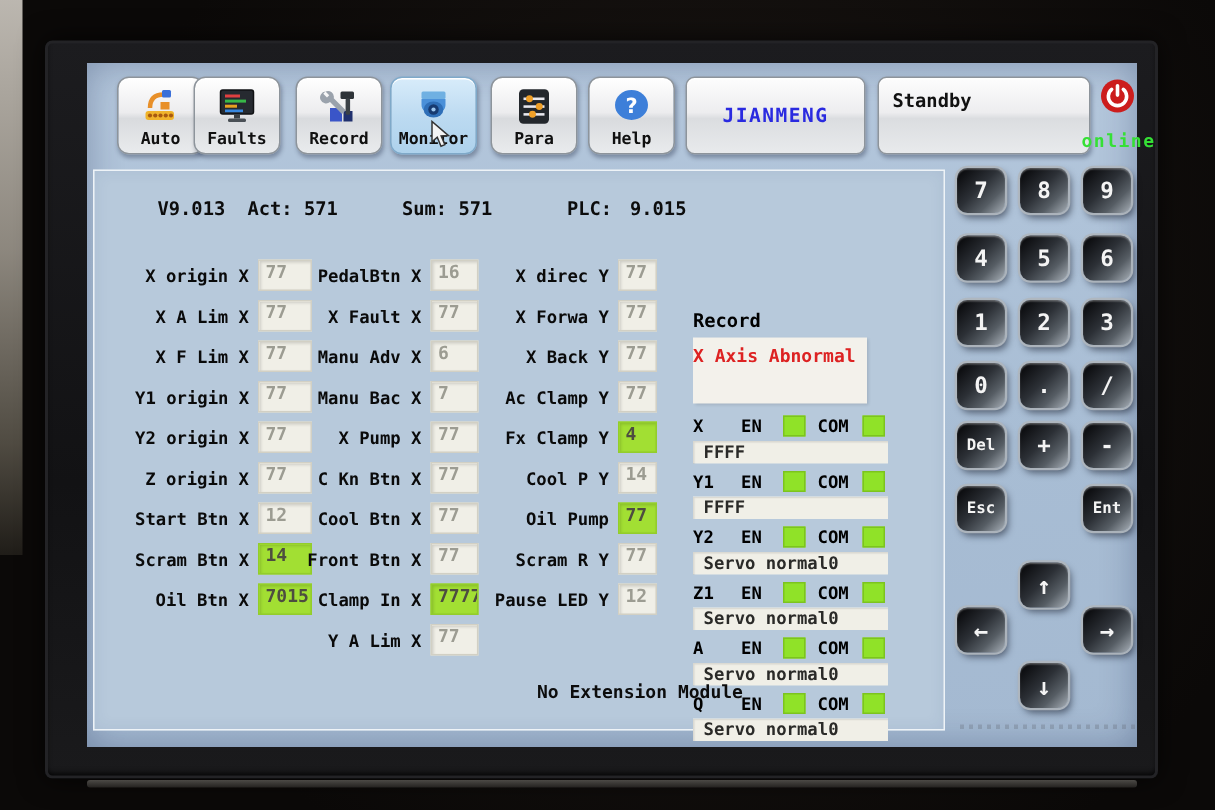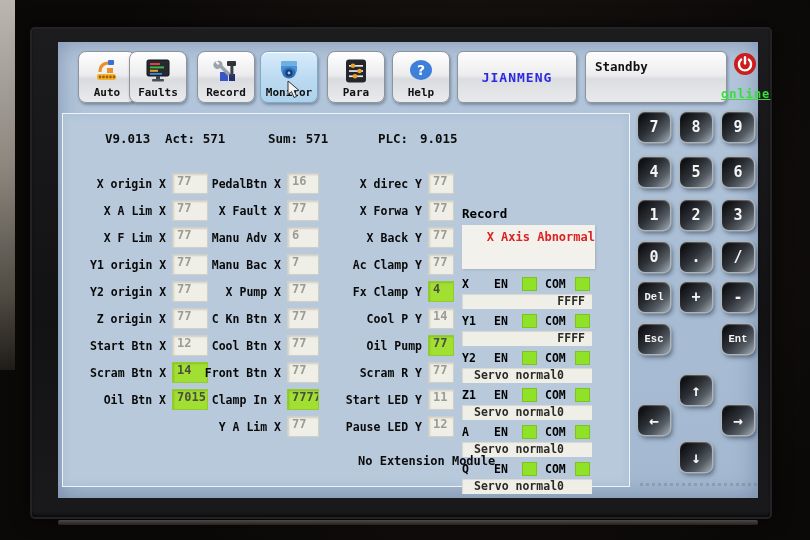--- a/index.html
+++ b/index.html
@@ -26,62 +26,62 @@
   .ticon{height:30px;display:flex;align-items:center;justify-content:center;}
   .tlabel{font:700 11px "DejaVu Sans Mono",monospace;color:#101010;white-space:nowrap;}
   .wbtn{position:absolute;top:9px;height:52px;border-radius:6px;border:1px solid #8d949b;
     background:linear-gradient(180deg,#fdfdfd,#ededef 46%,#dbdde0 54%,#e8eaec);
     box-shadow:1px 2px 3px rgba(25,35,60,.35), inset 0 1px 0 #fff;box-sizing:border-box;cursor:pointer;}
   .vendor{left:399px;width:120px;display:flex;align-items:center;justify-content:center;}
   .vendor span{font:700 13px "DejaVu Sans Mono",monospace;color:#2a2ae0;letter-spacing:1px;}
   .mode{left:527px;width:142px;}
   .mode span{display:block;padding:7px 0 0 9px;font:700 12.5px "DejaVu Sans Mono",monospace;color:#111;}
   .powerbtn{position:absolute;left:675px;top:10px;width:24px;height:24px;cursor:pointer;}
-  .online{position:absolute;left:663px;top:45px;font:700 12px "DejaVu Sans Mono",monospace;color:#35e035;letter-spacing:1px;text-decoration:underline;}
+  .online{position:absolute;left:663px;top:45px;font:700 12px "DejaVu Sans Mono",monospace;color:#35e035;letter-spacing:1px;}
   .cursor{position:absolute;left:228px;top:38px;pointer-events:none;}
   
   .panel{position:absolute;left:4px;top:71px;width:566px;height:372px;background:#b7c9db;
     border:1px solid #eef3f7;box-shadow:inset 0 0 10px rgba(40,60,110,.08);}
   .info-item{position:absolute;top:89px;font:700 12.5px "DejaVu Sans Mono",monospace;color:#0c0c0c;white-space:nowrap;}
   .iocol{position:absolute;top:128px;display:flex;flex-direction:column;}
   .iorow{height:27px;display:flex;align-items:center;}
   .iolabel{text-align:right;padding-right:6px;font:700 11.5px "DejaVu Sans Mono",monospace;color:#0a0a0a;white-space:nowrap;}
   .iobox{height:19px;line-height:19px;background:#f0efe7;border:1px solid #d2d0c4;
     color:#9c9c92;font:700 12px "DejaVu Sans Mono",monospace;padding-left:4px;
     box-shadow:inset 1px 1px 2px rgba(0,0,0,.14);overflow:hidden;white-space:nowrap;}
   .iobox.hl{background:#a2df33;border-color:#93cd2b;color:#4d4d40;}
   .c1{left:32px;} .c1 .iolabel{width:76px;} .c1 .iobox{width:30px;}
   .c2{left:128px;} .c2 .iolabel{width:95px;} .c2 .iobox{width:26px;}
-  .c3{left:264px;} .c3 .iolabel{width:100px;} .c3 .iobox{width:20px;}
+  .c3{left:248px;} .c3 .iolabel{width:100px;} .c3 .iobox{width:20px;}
   
   .record{position:absolute;left:404px;top:124px;width:132px;}
   .rec-title{font:700 12.5px "DejaVu Sans Mono",monospace;color:#000;height:15px;margin-top:40px;}
-  .alarm{width:133px;height:39px;background:#f3f1eb;margin-top:4px;padding-top:5px;text-align:right;
+  .alarm{width:116px;height:39px;background:#f3f1eb;margin-top:4px;padding-top:5px;text-align:left;
     font:700 12px "DejaVu Sans Mono",monospace;color:#dd2222;line-height:15px;box-shadow:1px 1px 2px rgba(0,0,0,.12);}
   .chanlist{margin-top:7px;}
   .chan{margin-bottom:4px;}
   .chan-head{display:flex;align-items:center;height:15px;margin-bottom:3px;
     font:700 11.5px "DejaVu Sans Mono",monospace;color:#000;}
   .chan-name{width:32px;} .chan-en{width:28px;} .chan-com{width:30px;}
   .led{width:15px;height:14px;background:#90e228;border:1px solid #7cc41d;box-sizing:border-box;}
   .led.en-led{margin-right:8px;}
-  .chan-field{width:130px;height:15px;background:#f0efe7;display:flex;justify-content:flex-end;
+  .chan-field{width:130px;height:15px;background:#f0efe7;display:flex;justify-content:flex-start;
     font:700 11.5px "DejaVu Sans Mono",monospace;color:#2a2a28;padding:0 7px;box-sizing:border-box;
     line-height:15px;box-shadow:inset 1px 1px 1px rgba(0,0,0,.1);}
   .chan.servo .chan-field{padding-right:28px;}
   .footnote{position:absolute;left:300px;top:412px;font:700 12px "DejaVu Sans Mono",monospace;color:#0c0c0c;white-space:nowrap;}
   .watermark{position:absolute;left:582px;top:441px;width:118px;height:3px;opacity:.35;
     background:repeating-linear-gradient(90deg,#6a7280 0 3px,transparent 3px 6px);}
   
   .key{position:absolute;width:32px;height:30px;border-radius:7px;
     background:linear-gradient(135deg,#0e0f12 12%,#2c3036 45%,#565d64 72%,#a7afb7 100%);
     box-shadow:0 0 0 1.5px rgba(175,182,190,.95), 2px 3px 5px rgba(15,20,35,.55), inset 0 1px 1px rgba(255,255,255,.3);
     color:#f4f4f4;display:flex;align-items:center;justify-content:center;
     font:700 15px "DejaVu Sans Mono",monospace;cursor:pointer;}
-  .key.small{font-size:10.5px;font-family:Liberation Mono, monospace;}
+  .key.small{font-size:10.5px;}
   .key.arrow{font-size:16px;}
 </style>
 </head>
 <body>
 
 <div class="scene">
   <div class="wall-strip"></div>
 
   <div class="monitor">
     <div class="monitor-edge"></div>
@@ -295,24 +295,20 @@
             <span class="iolabel">Cool P Y</span>
             <span class="iobox">14</span>
           </div>
         <div class="iorow">
             <span class="iolabel">Oil Pump</span>
             <span class="iobox hl">77</span>
           </div>
         <div class="iorow">
             <span class="iolabel">Scram R Y</span>
             <span class="iobox">77</span>
-          </div>
-        <div class="iorow">
-            <span class="iolabel">Start LED Y</span>
-            <span class="iobox">11</span>
           </div>
         <div class="iorow">
             <span class="iolabel">Pause LED Y</span>
             <span class="iobox">12</span>
           </div>
       </div>
 
       <div class="record">
         <div class="rec-title">Record</div>
         <div class="alarm">

